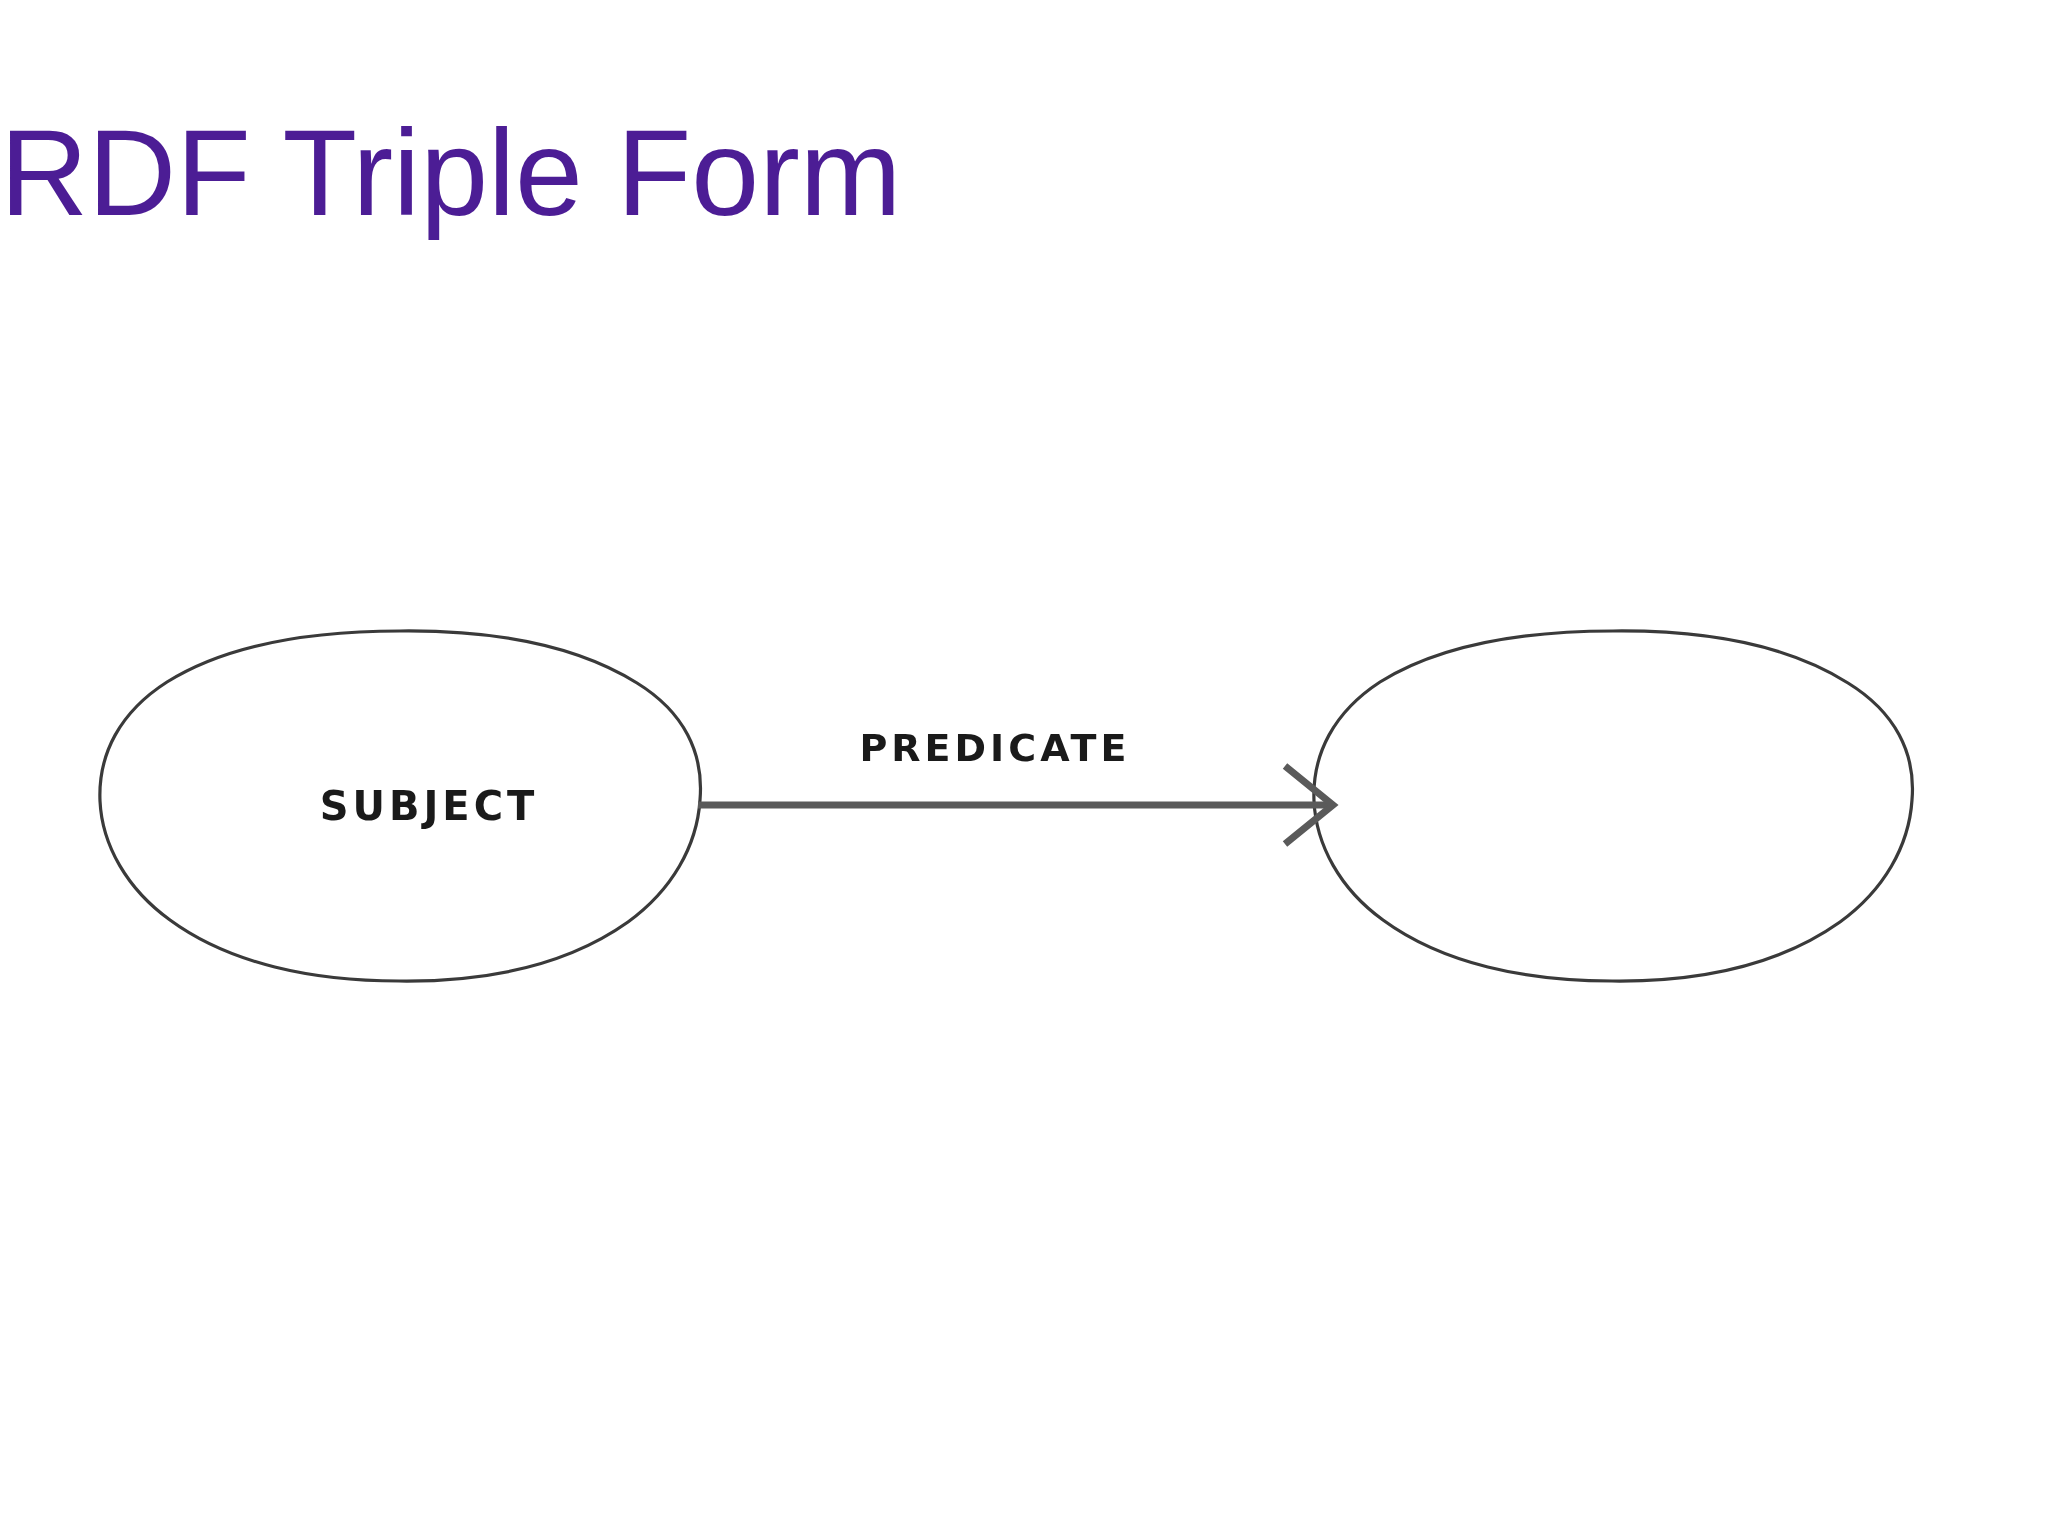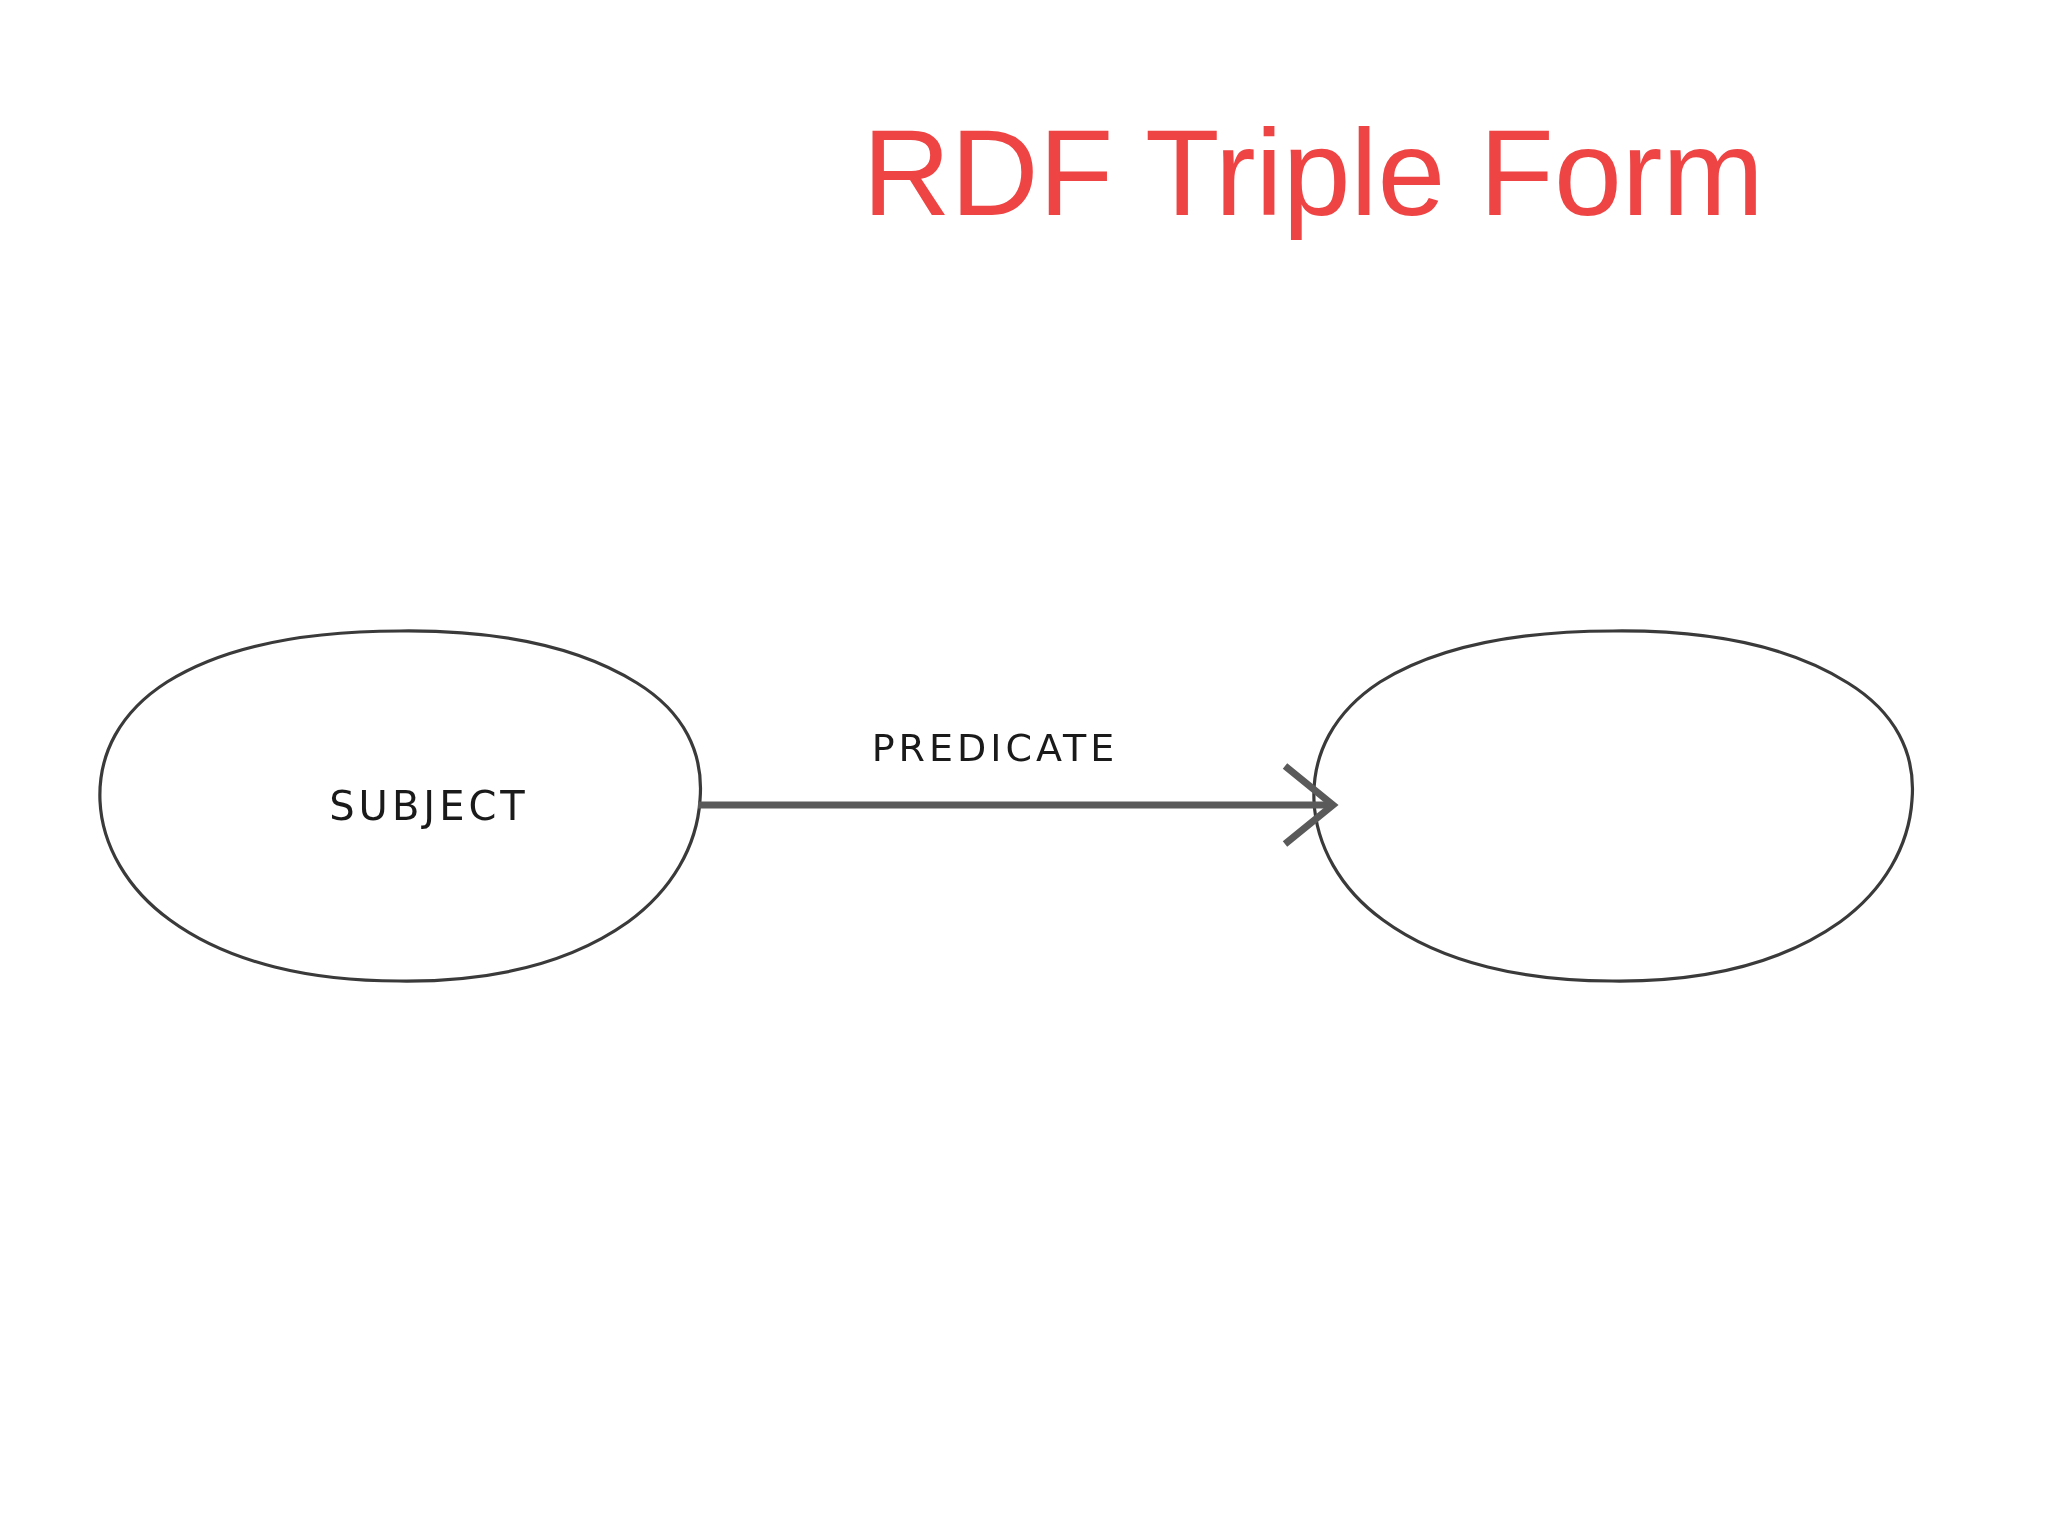--- a/index.html
+++ b/index.html
@@ -16,41 +16,41 @@
     width: 2048px;
     height: 1535px;
     background: #ffffff;
     overflow: hidden;
   }
   .slide-title {
     position: absolute;
     left: 0;
     top: 112px;
     width: 1764px;
-    text-align: right;
+    text-align: left;
     font-family: "Liberation Sans", sans-serif;
     font-size: 122px;
     font-weight: 400;
     line-height: 1.0;
-    color: #ef4444;
+    color: #4c1d95;
     letter-spacing: 0px;
     white-space: nowrap;
   }
   .diagram-svg {
     position: absolute;
     left: 0;
     top: 0;
     width: 2048px;
     height: 1535px;
   }
   .node-label {
     position: absolute;
     font-family: "DejaVu Sans", sans-serif;
     font-size: 40px;
-    font-weight: 400;
+    font-weight: 700;
     letter-spacing: 4px;
     color: #1a1a1a;
     white-space: nowrap;
     text-align: center;
   }
   #subject-label {
     left: 100px;
     top: 783px;
     width: 600px;
     margin-left: 29px;

